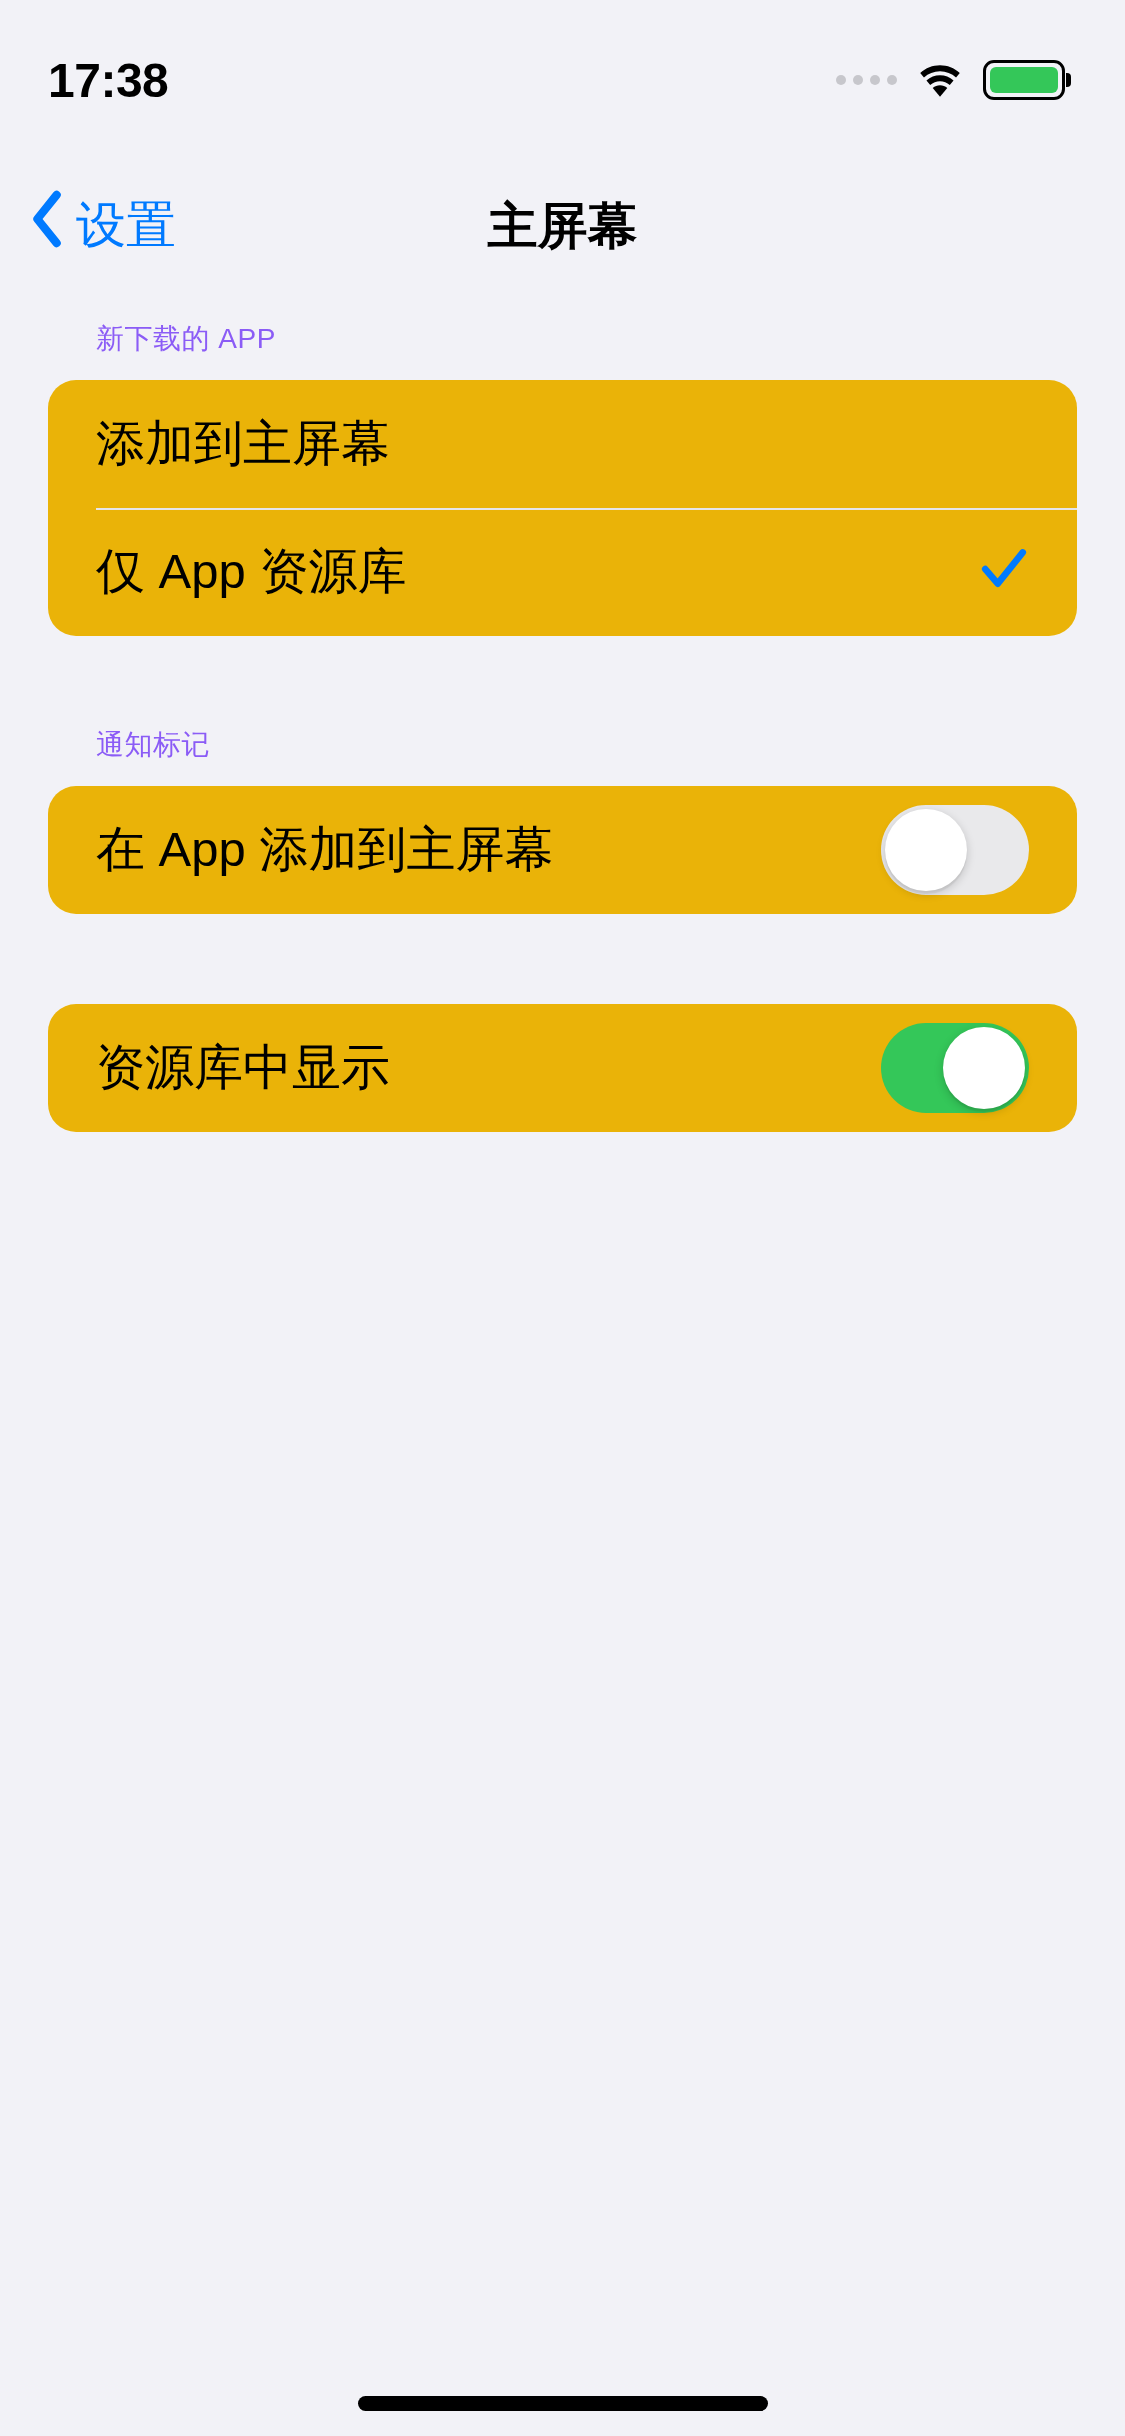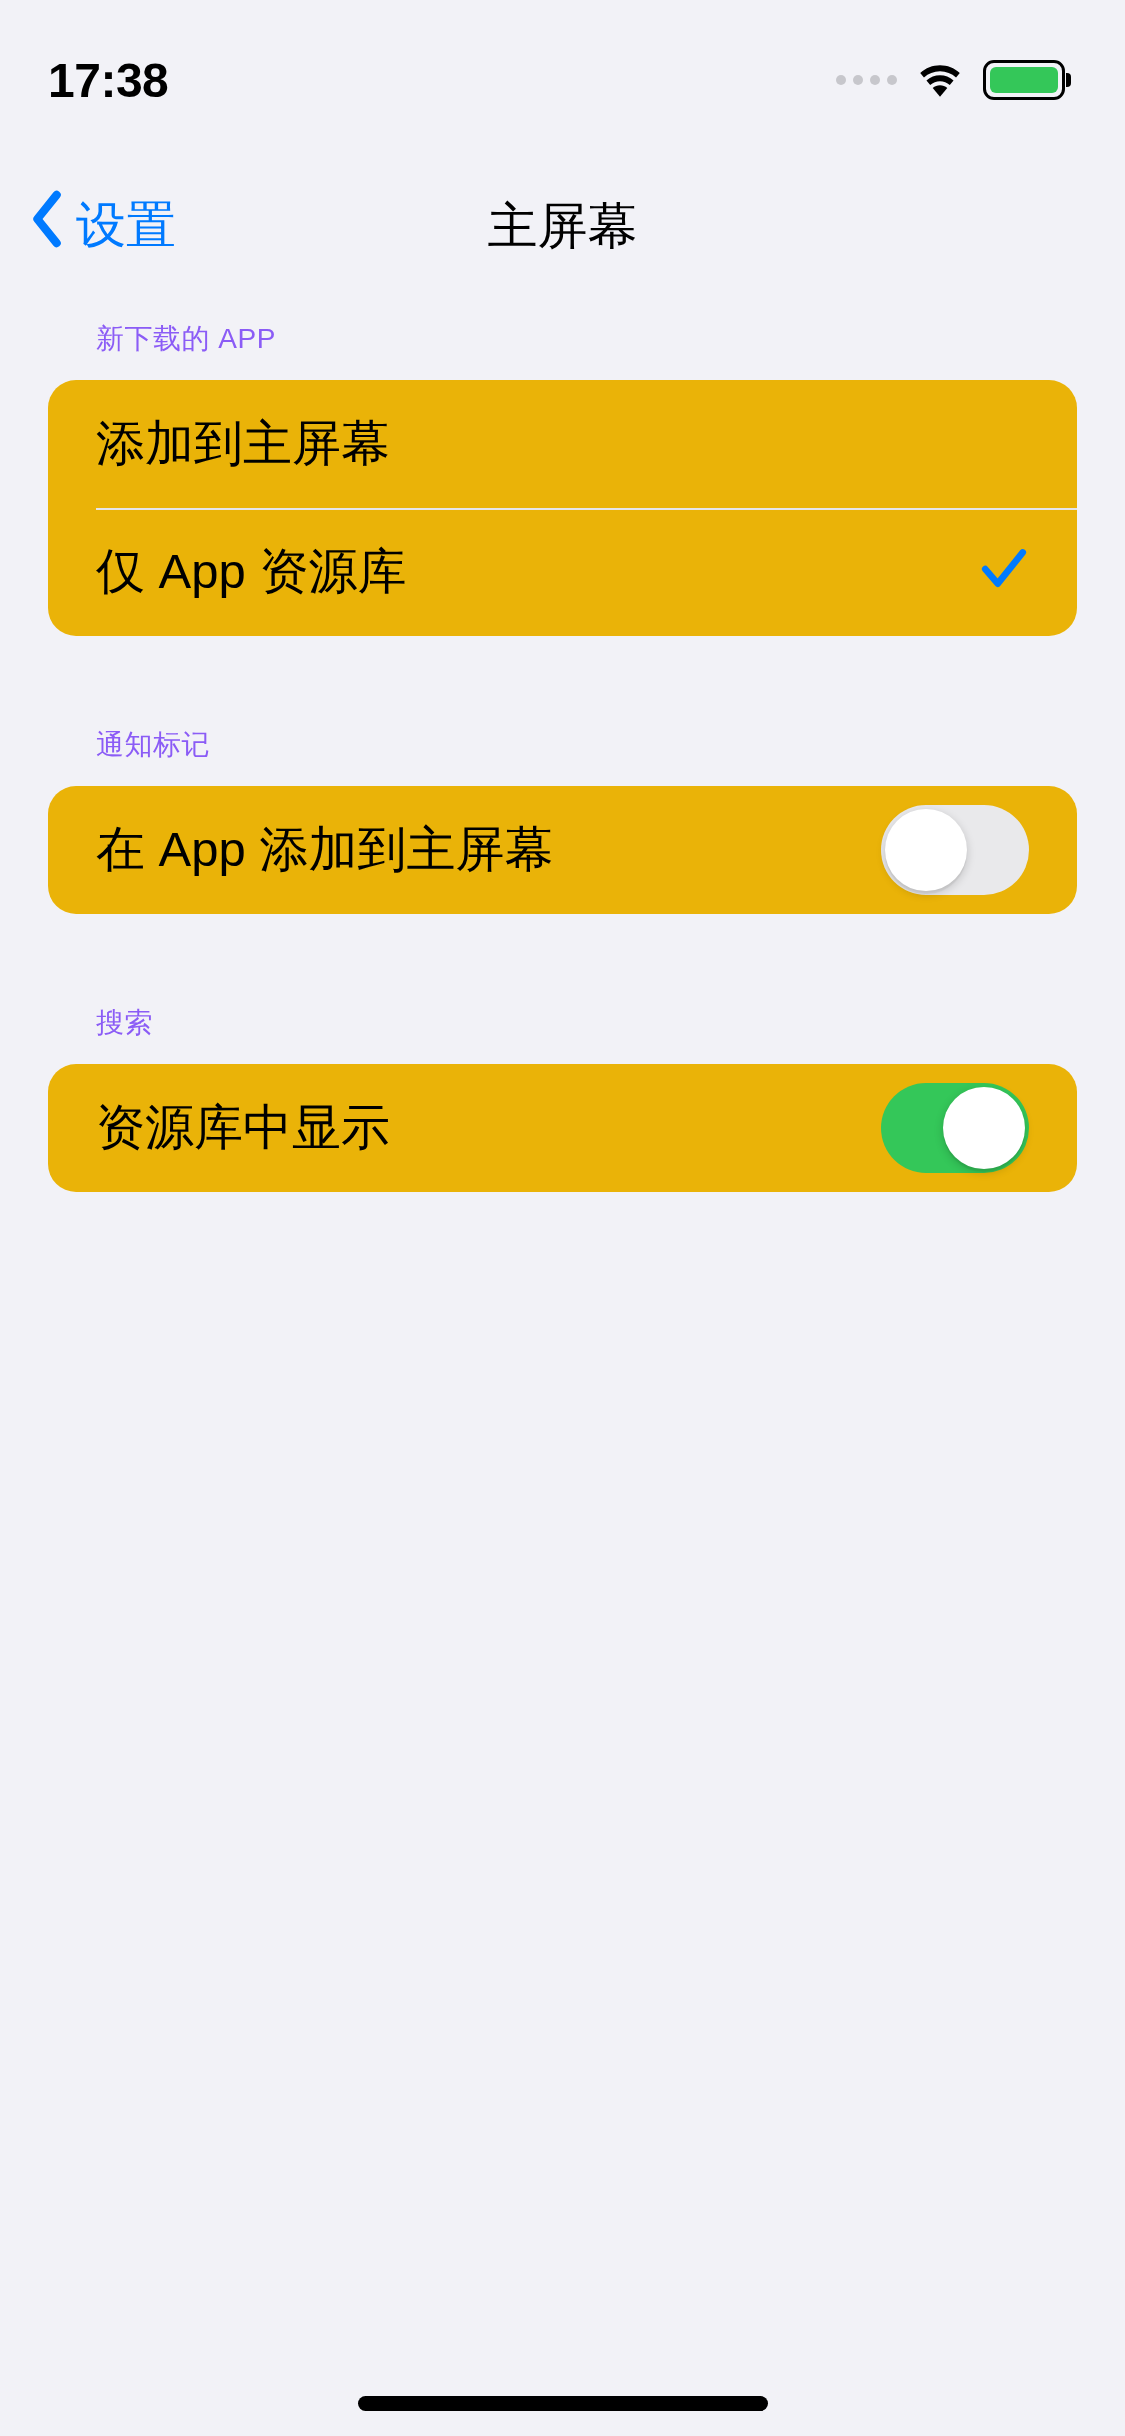--- a/index.html
+++ b/index.html
@@ -93,21 +93,21 @@
     }
     .back-chevron svg {
       width: 38px;
       height: 58px;
     }
     .nav-title {
       position: absolute;
       left: 50%;
       transform: translateX(-50%);
       font-size: 50px;
-      font-weight: 400;
+      font-weight: 700;
       margin-top: 8px;
     }
 
     
     .content {
       padding: 60px 48px 0;
     }
 
     .section-header {
       color: #8b5cf6;
@@ -246,21 +246,20 @@
   <div class="section-header">通知标记</div>
   <div class="group">
     <div class="row">
       <span>在 App 添加到主屏幕</span>
       <div class="switch off">
         <div class="knob"></div>
       </div>
     </div>
   </div>
 
-  <div class="section-header">搜索</div>
   <div class="group">
     <div class="row">
       <span>资源库中显示</span>
       <div class="switch on">
         <div class="knob"></div>
       </div>
     </div>
   </div>
 
 </div>

